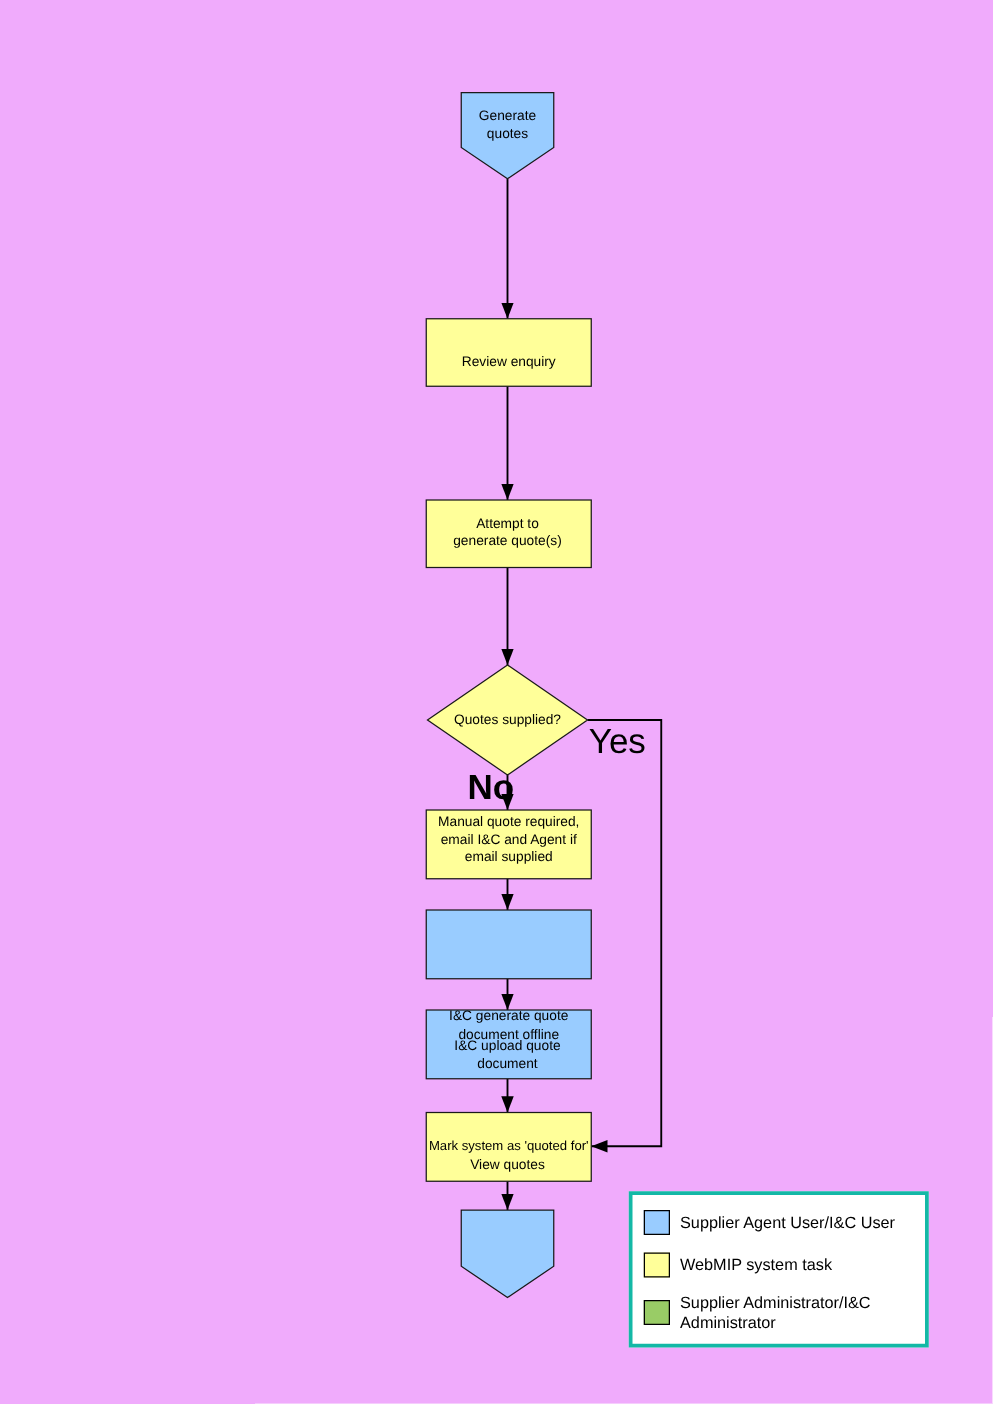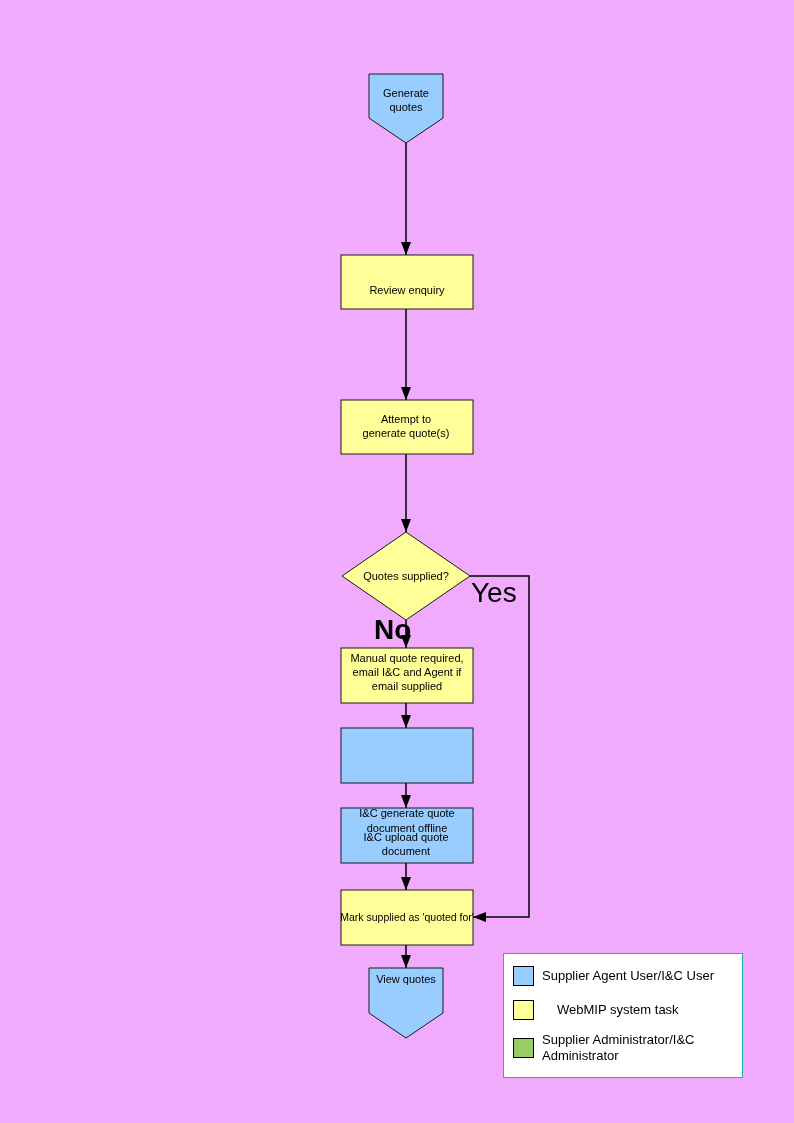--- a/index.html
+++ b/index.html
@@ -46,21 +46,21 @@
     line-height: 1;
     color: #000000;
     text-align: center;
   }
   #legend {
     position: absolute;
     left: 503px;
     top: 953px;
     width: 240px;
     height: 125px;
-    border: 1px solid #14b8a6;
+    border: 3px solid #14b8a6;
     background: #ffffff;
     box-sizing: border-box;
     padding-left: 32px;
   }
   .legend-row {
     position: absolute;
     left: 9px;
     display: flex;
     align-items: center;
   }
@@ -112,32 +112,32 @@
     <polygon class="shape" points="369,968 443,968 443,1013 406,1038 369,1013" style="fill: rgb(153, 204, 255);"></polygon>
   </svg>
 
   <div class="node-label" style="left:369px; top:74px; width:74px; height:52px;">Generate quotes</div>
   <div class="node-label" style="left:341px; top:255px; width:132px; height:70px;">Review enquiry</div>
   <div class="node-label" style="left:361px; top:400px; width:90px; height:52px;">Attempt to generate quote(s)</div>
   <div class="node-label" style="left:361px; top:540px; width:90px; height:72px;">Quotes supplied?</div>
   <div class="node-label" style="left:344px; top:648px; width:126px; height:48px;">Manual quote required, email I&amp;C and Agent if email supplied</div>
   <div class="node-label" style="left:351px; top:745px; width:112px; height:55px;margin-top:48px;">I&amp;C generate quote document offline</div>
   <div class="node-label" style="left:361px; top:808px; width:90px; height:72px;">I&amp;C upload quote document</div>
-  <div class="node-label nowrap" style="left:341px; top:890px; width:132px; height:55px;">Mark supplied as 'quoted for'</div>
-  <div class="node-label" style="left:369px; top:955px; width:74px; height:48px;">View quotes</div>
+  <div class="node-label nowrap" style="left:341px; top:890px; width:132px; height:55px;">Mark system as 'quoted for'</div>
+  <div class="node-label" style="left:369px; top:908px; width:74px; height:48px;">View quotes</div>
 
   <div class="branch-label" style="left:471px; top:579px;">Yes</div>
   <div class="branch-label" style="left:374px; top:616px;font-weight:bold;">No</div>
 
   <div id="legend">
     <div class="legend-row" style="top:12px;">
       <div class="legend-swatch" style="background-color: rgb(153, 204, 255);"></div>
       <div class="legend-text">Supplier Agent User/I&amp;C User</div>
     </div>
-    <div class="legend-row" style="top:46px;gap:15px;">
+    <div class="legend-row" style="top:46px;">
       <div class="legend-swatch" style="background-color: rgb(255, 255, 153);"></div>
       <div class="legend-text">WebMIP system task</div>
     </div>
     <div class="legend-row" style="top:78px;align-items:center;">
       <div class="legend-swatch" style="background-color: rgb(153, 204, 102);"></div>
       <div class="legend-text">Supplier Administrator/I&amp;C Administrator</div>
     </div>
   </div>
 
 </div>

